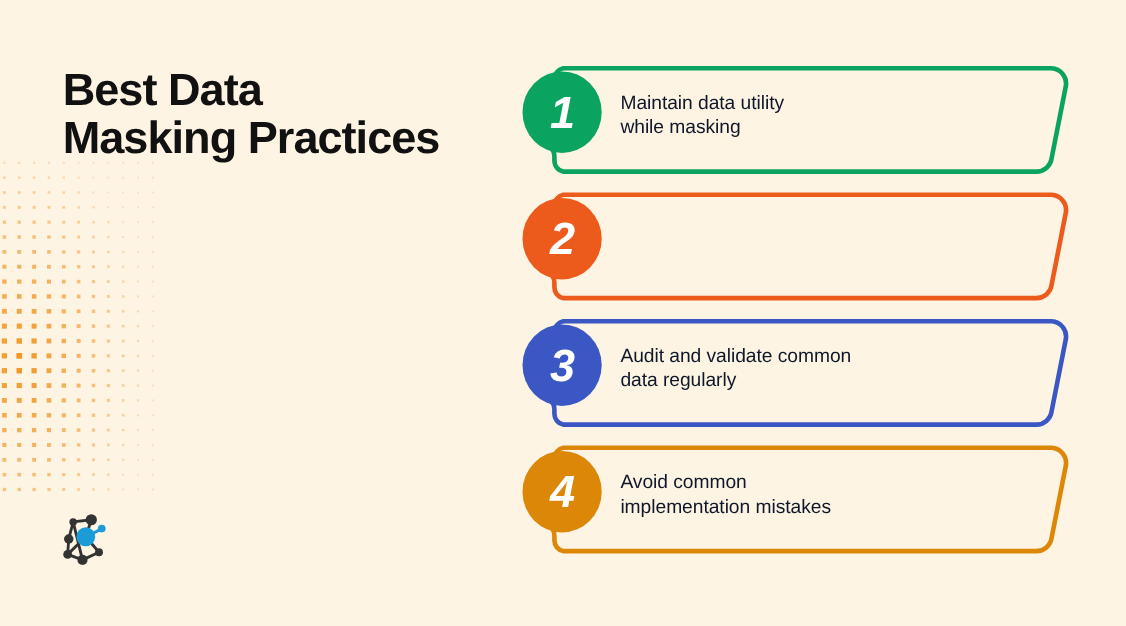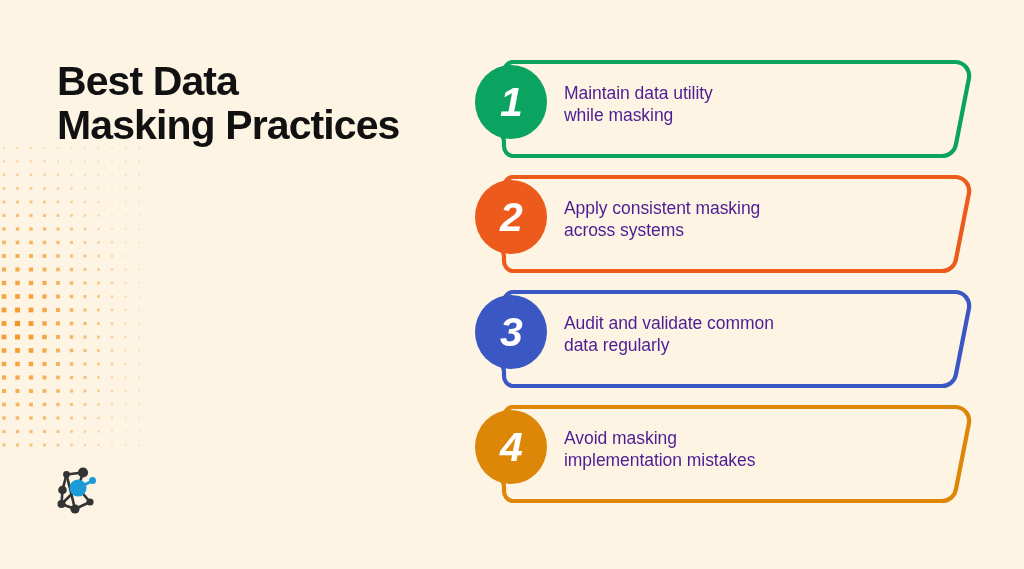--- a/index.html
+++ b/index.html
@@ -64,21 +64,21 @@
     height: 110px;
     overflow: visible;
   }
   .card-text {
     position: absolute;
     left: 94px;
     top: 26px;
     width: 390px;
     font-size: 17.5px;
     line-height: 1.28;
-    color: #4c1d95;
+    color: #0f172a;
     white-space: pre-line;
     letter-spacing: -0.05px;
   }
   .card-number {
     position: absolute;
     left: 5px;
     top: 10px;
     width: 72px;
     height: 72px;
     display: flex;
@@ -376,39 +376,37 @@
         <div class="card-number">1</div>
         <div class="card-text">Maintain data utility
 while masking</div>
       </div>
       <div class="card" style="top: 171px;">
         <svg class="card-svg" viewBox="0 0 510 110">
           <path d="M 42 6 L 486 6 A 14 14 0 0 1 499 22 L 486 88 A 14 14 0 0 1 472 100 L 42 100 A 10 10 0 0 1 34 90 L 34 86 A 10 10 0 0 0 26 76 L 26 34 A 10 10 0 0 0 34 24 L 34 16 A 10 10 0 0 1 42 6 Z" fill="none" stroke="#EC5A1C" stroke-width="4.2" stroke-linejoin="round"></path>
           <ellipse cx="41" cy="46" rx="36" ry="37" fill="#EC5A1C"></ellipse>
         </svg>
         <div class="card-number">2</div>
-        <div class="card-text">Apply consistent masking
-across systems</div>
       </div>
       <div class="card" style="top: 286px;">
         <svg class="card-svg" viewBox="0 0 510 110">
           <path d="M 42 6 L 486 6 A 14 14 0 0 1 499 22 L 486 88 A 14 14 0 0 1 472 100 L 42 100 A 10 10 0 0 1 34 90 L 34 86 A 10 10 0 0 0 26 76 L 26 34 A 10 10 0 0 0 34 24 L 34 16 A 10 10 0 0 1 42 6 Z" fill="none" stroke="#3A57C4" stroke-width="4.2" stroke-linejoin="round"></path>
           <ellipse cx="41" cy="46" rx="36" ry="37" fill="#3A57C4"></ellipse>
         </svg>
         <div class="card-number">3</div>
         <div class="card-text">Audit and validate common
 data regularly</div>
       </div>
       <div class="card" style="top: 401px;">
         <svg class="card-svg" viewBox="0 0 510 110">
           <path d="M 42 6 L 486 6 A 14 14 0 0 1 499 22 L 486 88 A 14 14 0 0 1 472 100 L 42 100 A 10 10 0 0 1 34 90 L 34 86 A 10 10 0 0 0 26 76 L 26 34 A 10 10 0 0 0 34 24 L 34 16 A 10 10 0 0 1 42 6 Z" fill="none" stroke="#DD8709" stroke-width="4.2" stroke-linejoin="round"></path>
           <ellipse cx="41" cy="46" rx="36" ry="37" fill="#DD8709"></ellipse>
         </svg>
         <div class="card-number">4</div>
-        <div class="card-text">Avoid masking
+        <div class="card-text">Avoid common
 implementation mistakes</div>
       </div>
     </div>
 
   <svg id="logo" viewBox="0 0 50 50">
     <g stroke="#333333" stroke-width="2.6" fill="none" stroke-linecap="round">
       <path d="M13.5 8.5 L30 6.5"></path>
       <path d="M13.5 8.5 L9.5 24"></path>
       <path d="M9.5 24 L8.5 38"></path>
       <path d="M8.5 38 L22 43"></path>

